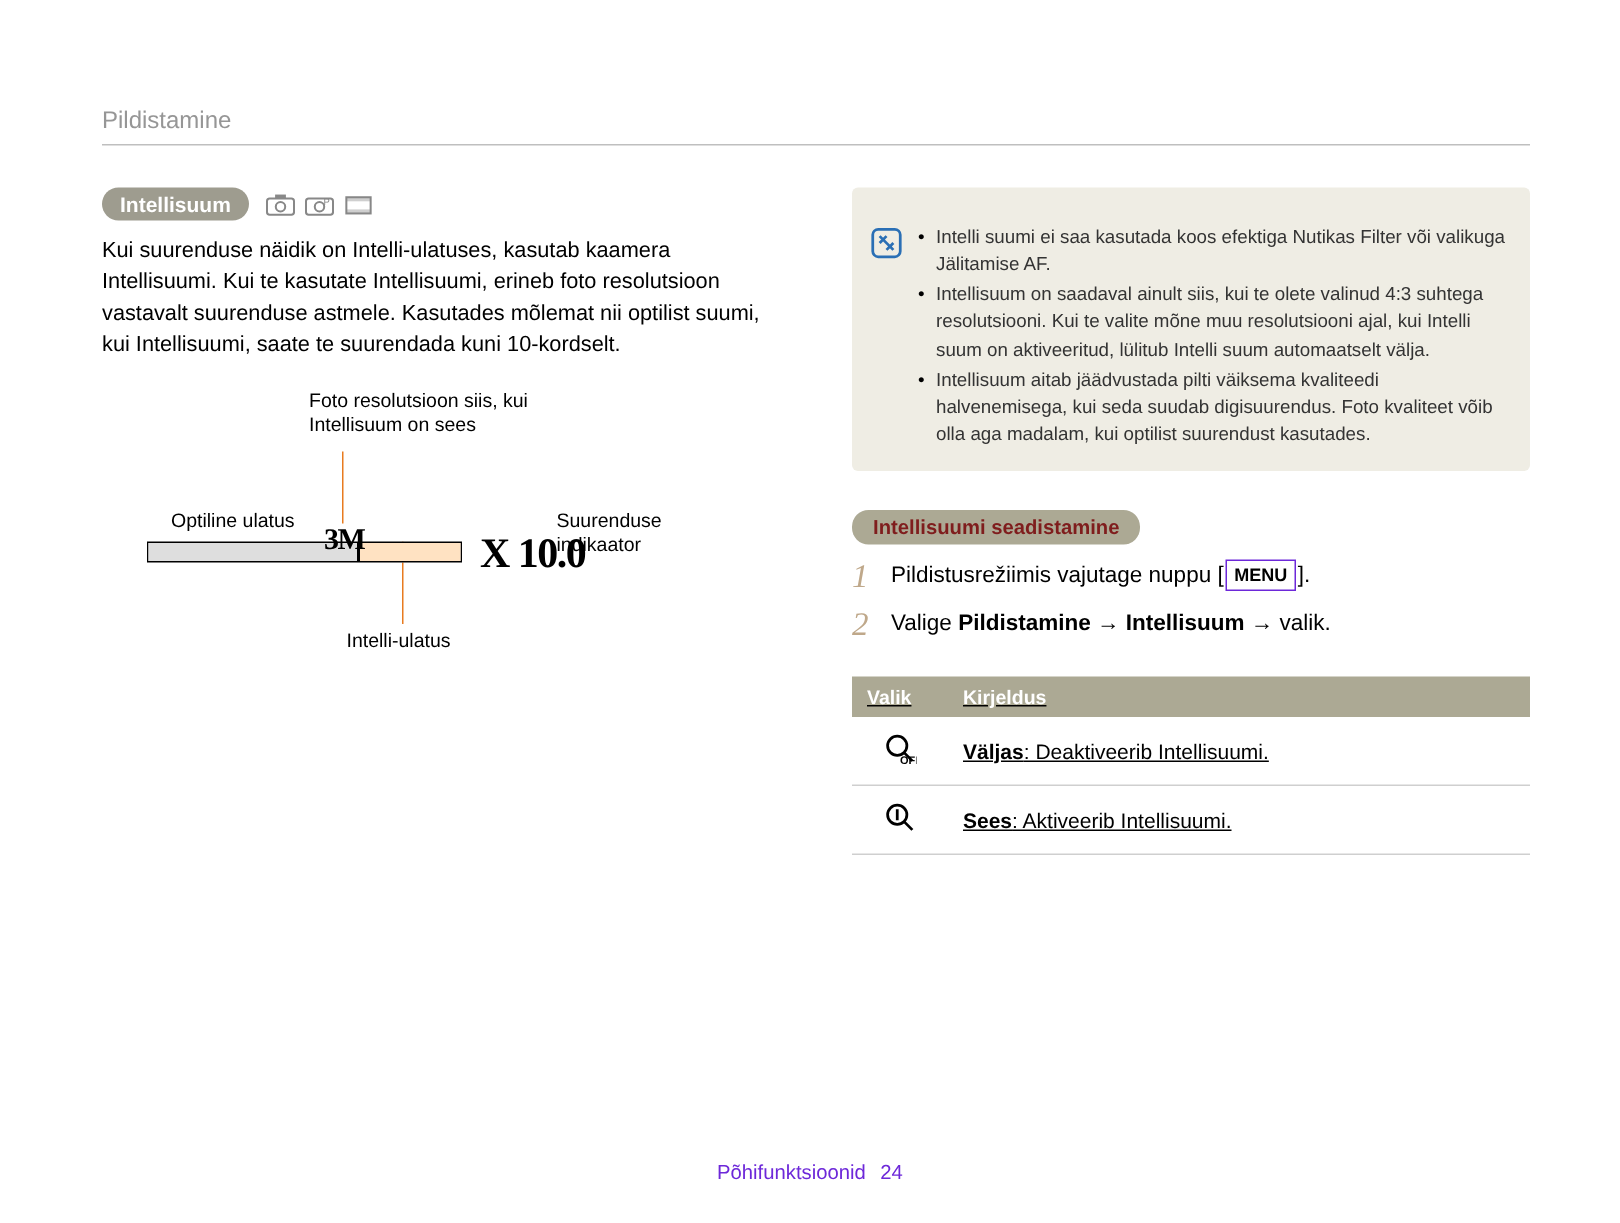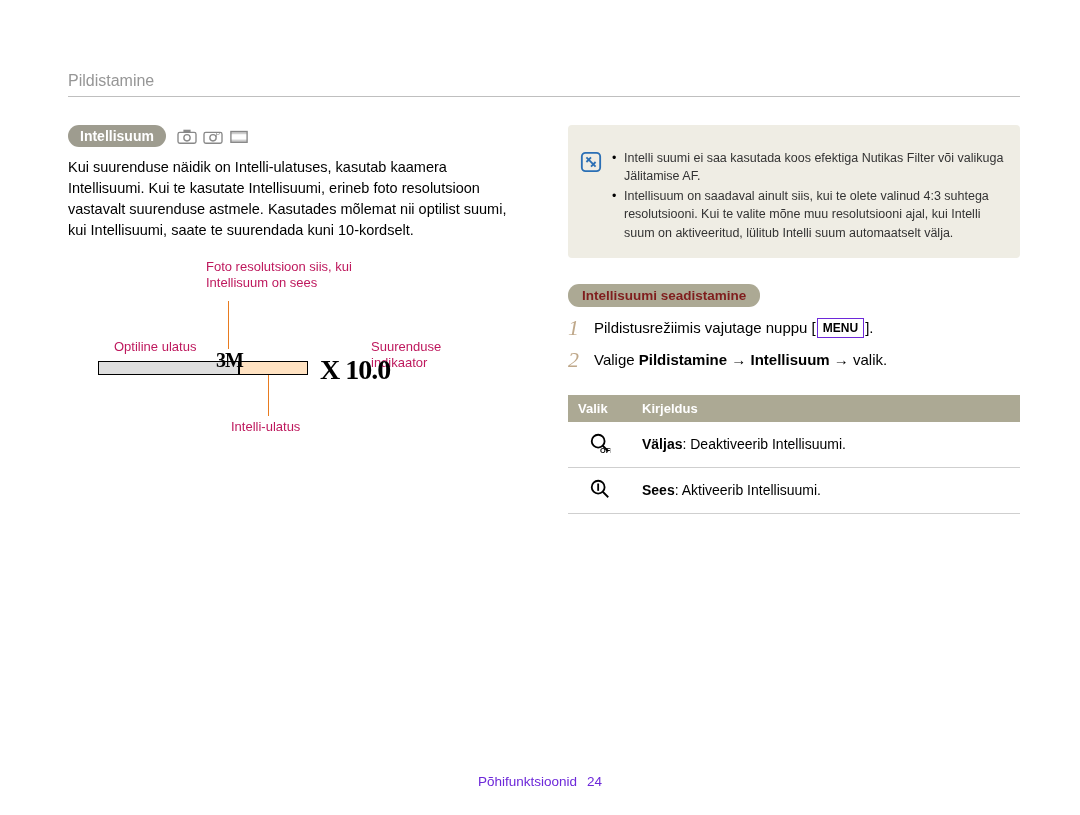--- a/index.html
+++ b/index.html
@@ -54,21 +54,21 @@
     line-height: 1.45;
     color: #000;
     margin-bottom: 18px;
   }
   .diagram {
     position: relative;
     width: 410px;
     height: 190px;
     margin-top: 12px;
   }
-  .dlabel { position:absolute; font-size:13px; color:#be185d; line-height:1.25; }
+  .dlabel { position:absolute; font-size:13px; color:#000000; line-height:1.25; }
   .res-label { top:0; left:138px; width:190px; }
   .optical-label { top:80px; left:46px; }
   .indicator-label { top:80px; left:303px; }
   .intelli-label { top:160px; left:163px; }
   .leader-v { position:absolute; width:1px; background:#e87b1f; }
   .lv1 { top:42px; left:160px; height:48px; }
   .lv2 { top:102px; left:200px; height:55px; }
   .zoom-bar {
     position:absolute;
     top:102px; left:30px;
@@ -160,20 +160,21 @@
     font-size:12px;
     padding:1px 5px;
     vertical-align:1px;
     margin:0 1px;
   }
   .options-table {
     width:100%;
     border-collapse:collapse;
     margin-top:24px;
     font-size:14px;
+    text-decoration:underline;
   }
   .options-table thead th {
     background:#aca994;
     color:#fff;
     text-align:left;
     font-weight:bold;
     padding:6px 10px;
     font-size:13px;
   }
   .options-table tbody td {
@@ -250,20 +251,21 @@
       <div class="note-box">
         <span class="note-icon">
           <svg viewBox="0 0 24 24">
               <rect x="2" y="2" width="20" height="20" rx="4" fill="none" stroke="#2a6fb5" stroke-width="2"></rect>
               <path d="M7 7 L17 17 M7 12 L12 7 M12 17 L17 12" stroke="#2a6fb5" stroke-width="2" fill="none"></path>
             </svg>
         </span>
         <ul class="note-list">
           <li>Intelli suumi ei saa kasutada koos efektiga Nutikas Filter või valikuga Jälitamise AF.</li>
           <li>Intellisuum on saadaval ainult siis, kui te olete valinud 4:3 suhtega resolutsiooni. Kui te valite mõne muu resolutsiooni ajal, kui Intelli suum on aktiveeritud, lülitub Intelli suum automaatselt välja.</li>
+          <li>Intellisuum aitab jäädvustada pilti väiksema kvaliteedi halvenemisega, kui seda suudab digisuurendus. Foto kvaliteet võib olla aga madalam, kui optilist suurendust kasutades.</li>
         </ul>
       </div>
 
       <div class="pill-dark">Intellisuumi seadistamine</div>
 
       <div class="steps">
         <div class="step">
           <span class="step-num">1</span>
           <span>
             <span>Pildistusrežiimis vajutage nuppu [</span><span class="menu-btn">MENU</span><span>].</span>

